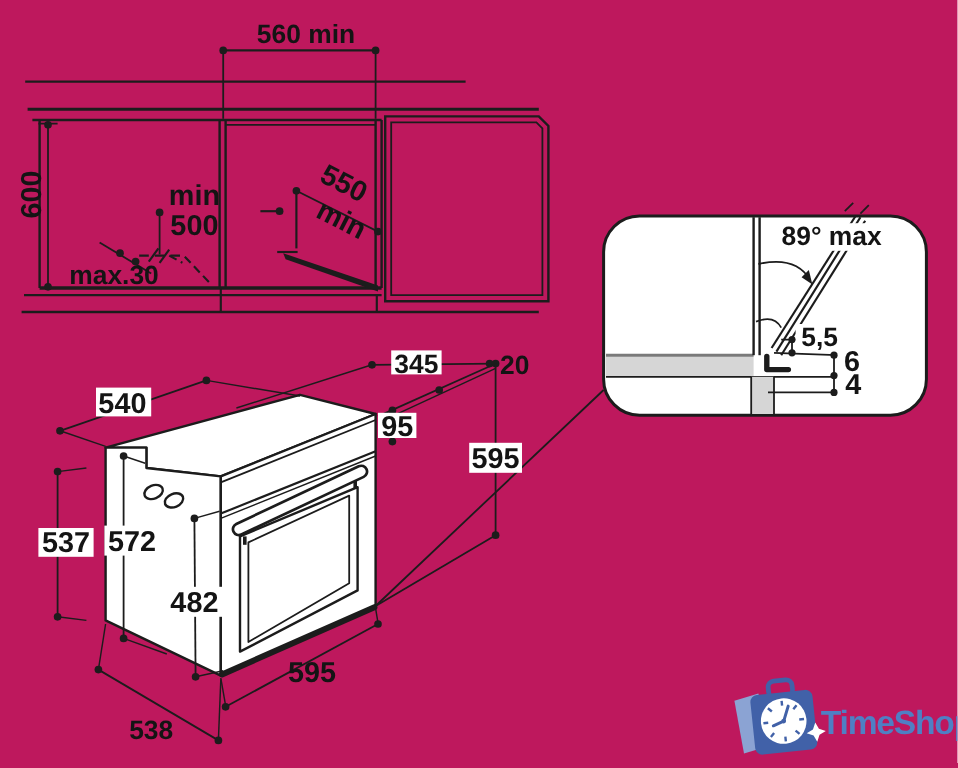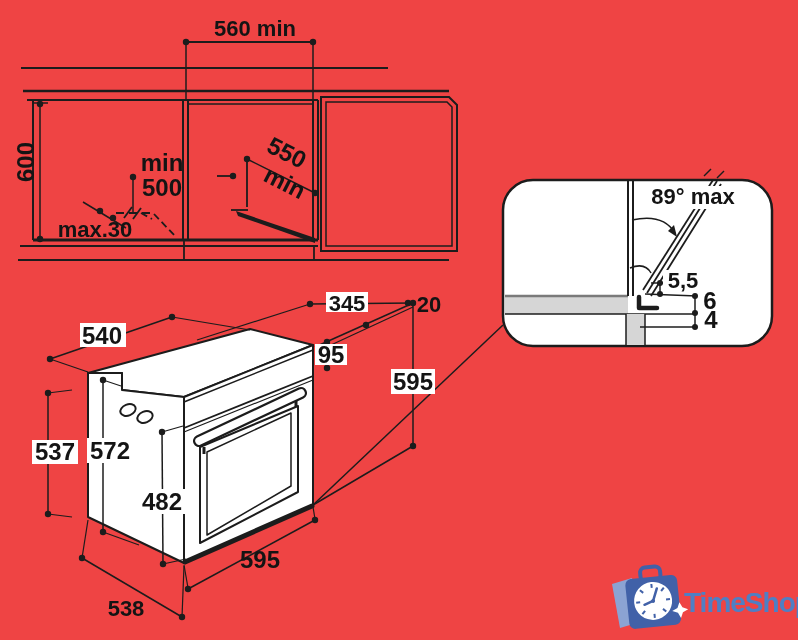--- a/index.html
+++ b/index.html
@@ -1,16 +1,16 @@
 <!DOCTYPE html>
 <html><head>
 <meta charset="utf-8">
 <style>
   html,body{margin:0;padding:0;background:#ffffff;}
-  .page{width:798px;height:640px;background:#ef4444;position:relative;overflow:hidden;text-decoration:underline;}
+  .page{width:798px;height:640px;background:#be185d;position:relative;overflow:hidden;text-decoration:underline;}
   svg{display:block;}
   .ln{stroke:#1c1c1c;fill:none;}
   .fw{fill:#ffffff;stroke:#1c1c1c;}
   .s12{stroke-width:1.2px;}
   .s15{stroke-width:1.5px;}
   .s18{stroke-width:1.8px;}
   .s2{stroke-width:2px;}
   .s25{stroke-width:2.5px;}
   .s3{stroke-width:3px;}
   .s5{stroke-width:5px;}

